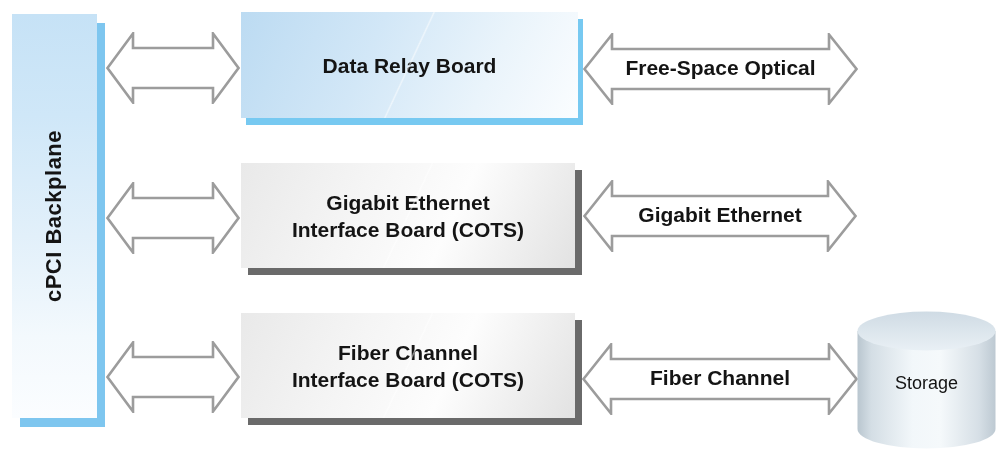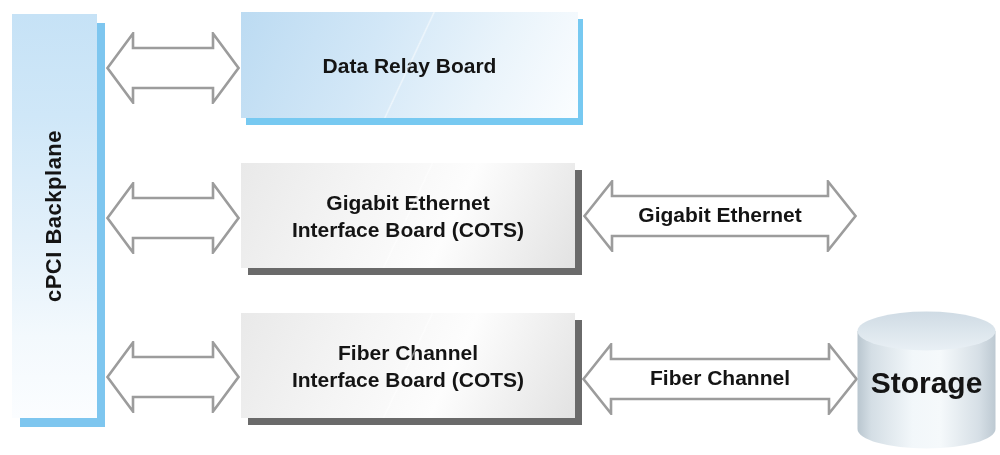--- a/index.html
+++ b/index.html
@@ -100,22 +100,22 @@
   .storage svg {
     position: absolute;
     left: 0; top: 0;
   }
   .storage .storage-label {
     position: absolute;
     left: 0; right: 0; top: 0; bottom: 0;
     display: flex;
     align-items: center;
     justify-content: center;
-    font-size: 30px;
-    font-weight: bold;
+    font-size: 18px;
+    font-weight: normal;
     padding-top: 6px;
   }
 </style>
 </head>
 <body>
 
 <div class="canvas">
 
   <div class="backplane">
     <span class="vlabel">cPCI Backplane</span>
@@ -144,20 +144,26 @@
   <div class="board grayish gray1">
     <span>Gigabit Ethernet</span>
     <span>Interface Board (COTS)</span>
   </div>
 
   <div class="board grayish gray2">
     <span>Fiber Channel</span>
     <span>Interface Board (COTS)</span>
   </div>
 
+  <div class="arrow" style="left:583px; top:33px; width:275px; height:72px;">
+    <svg width="275" height="72" viewBox="0 0 275 72">
+      <polygon points="1.5,36 29,1.5 29,16 246,16 246,1.5 273.5,36 246,70.5 246,56 29,56 29,70.5" fill="#ffffff" stroke="#9c9c9c" stroke-width="2.6" stroke-linejoin="miter"></polygon>
+    </svg>
+    <span class="arrow-label">Free-Space Optical</span>
+  </div>
 
   <div class="arrow" style="left:583px; top:180px; width:274px; height:72px;">
     <svg width="274" height="72" viewBox="0 0 274 72">
       <polygon points="1.5,36 29,1.5 29,16 245,16 245,1.5 272.5,36 245,70.5 245,56 29,56 29,70.5" fill="#ffffff" stroke="#9c9c9c" stroke-width="2.6" stroke-linejoin="miter"></polygon>
     </svg>
     <span class="arrow-label">Gigabit Ethernet</span>
   </div>
 
   <div class="arrow" style="left:582px; top:343px; width:276px; height:72px;">
     <svg width="276" height="72" viewBox="0 0 276 72">

